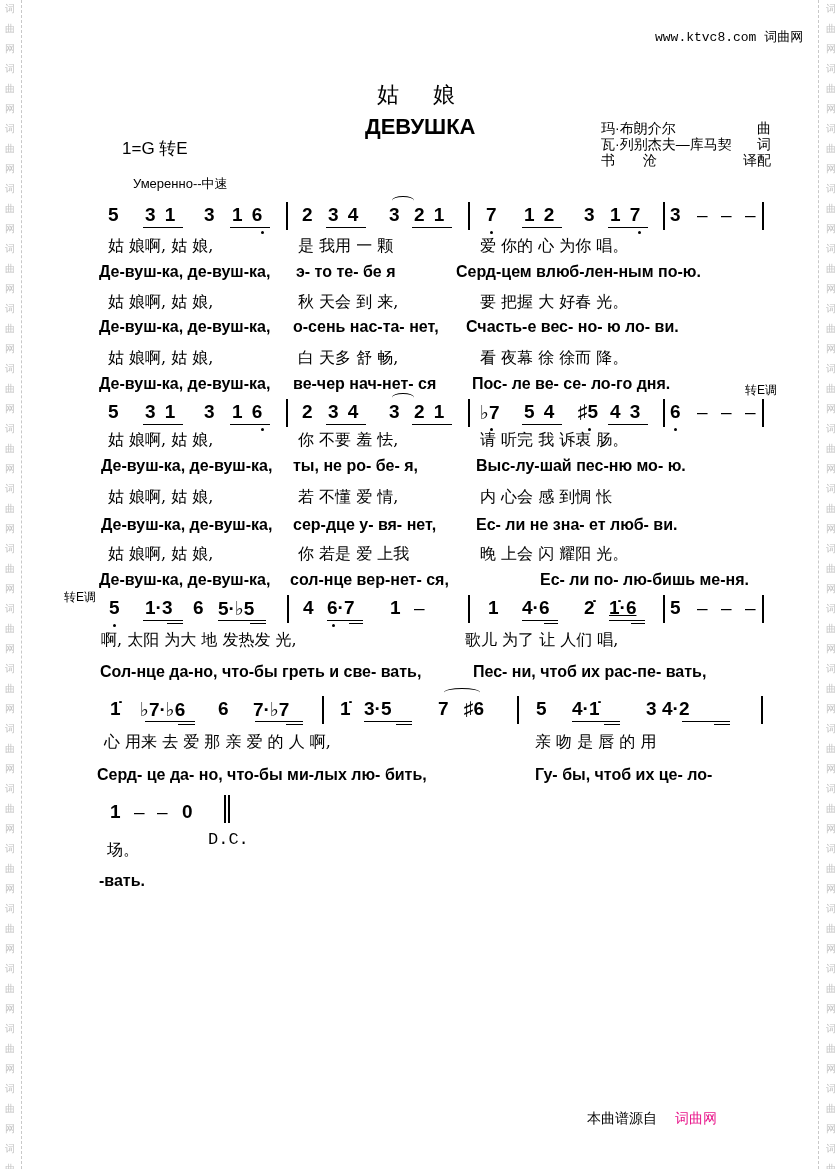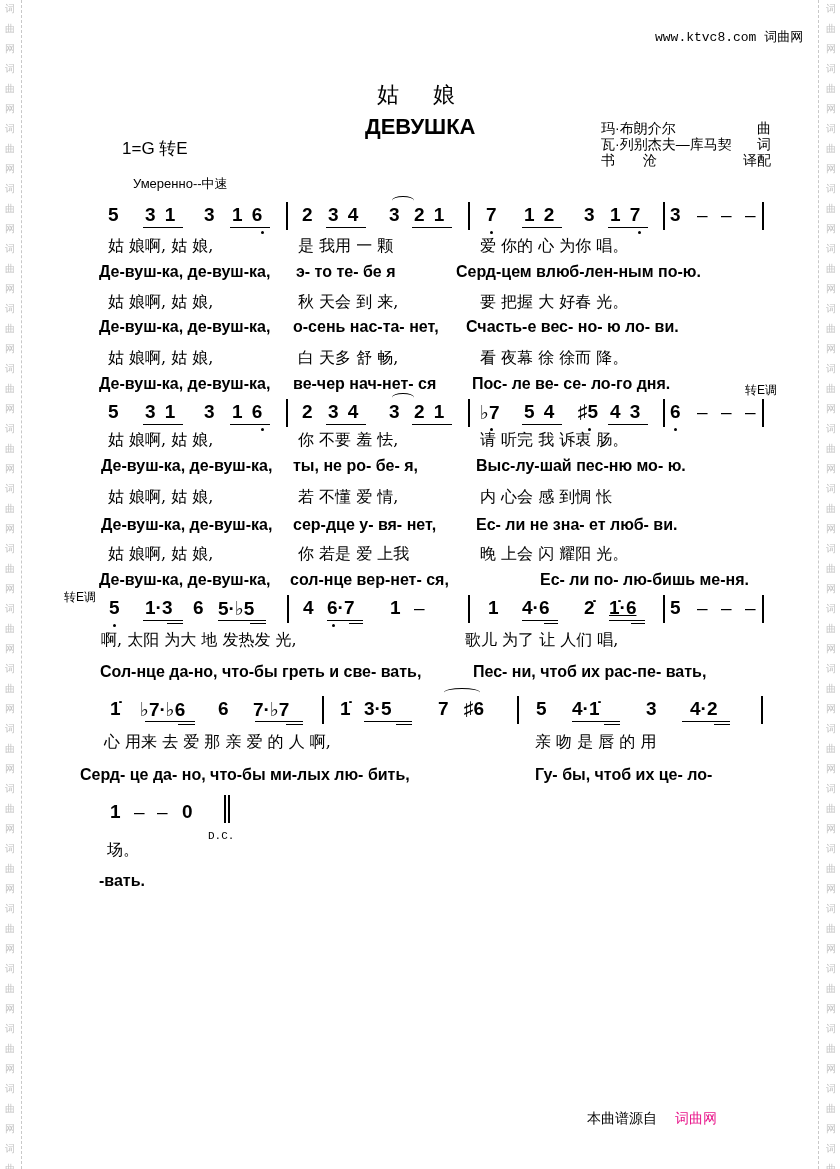--- a/index.html
+++ b/index.html
@@ -436,42 +436,42 @@
   <span class="ul" style="left:396px;top:30px;width:16px;"></span>
   <span class="tie" style="left:444px;top:-6px;width:36px;"></span>
   <span class="n" style="left:438px;">7</span>
   <span class="n" style="left:464px;">♯6</span>
   <span class="bar" style="left:517px;top:2px;height:28px;"></span>
   <span class="n" style="left:536px;">5</span>
   <span class="n" style="left:572px;word-spacing:6px;">4·1̇</span>
   <span class="ul" style="left:572px;top:27px;width:48px;"></span>
   <span class="ul" style="left:604px;top:30px;width:16px;"></span>
   <span class="n" style="left:646px;">3</span>
-  <span class="n" style="left:690px;word-spacing:6px;">4·2</span>
+  <span class="n" style="left:662px;word-spacing:6px;">4·2</span>
   <span class="ul" style="left:682px;top:27px;width:48px;"></span>
   <span class="ul" style="left:714px;top:30px;width:16px;"></span>
   <span class="bar" style="left:761px;top:2px;height:28px;"></span>
 </div>
 
 <div>
   <div class="lyr-cn" style="left:104px;top:732px;">心  用来  去  爱 那  亲 爱 的  人  啊,</div>
   <div class="lyr-cn" style="left:535px;top:732px;">亲 吻 是  唇  的 用</div>
-  <div class="lyr-ru" style="left:80px;top:766px;">Серд- це да-  но,  что-бы   ми-лых лю- бить,</div>
+  <div class="lyr-ru" style="left:97px;top:766px;">Серд- це да-  но,  что-бы   ми-лых лю- бить,</div>
   <div class="lyr-ru" style="left:535px;top:766px;">Гу- бы, чтоб  их   це- ло-</div>
 </div>
 
 <div class="nrow" style="left:0;top:797px;width:840px;">
   <span class="n" style="left:110px;">1</span>
   <span class="n" style="left:134px;font-weight:normal;">–</span>
   <span class="n" style="left:157px;font-weight:normal;">–</span>
   <span class="n" style="left:182px;">0</span>
   <span class="bar" style="left:224px;top:-2px;height:28px;width:1.5px;"></span>
   <span class="bar" style="left:228px;top:-2px;height:28px;width:1.5px;"></span>
 </div>
-<div class="abs" style="left:208px;top:830px;font-family:'Liberation Mono',monospace;font-size:11px;">D.C.</div>
+<div class="abs" style="left:208px;top:830px;font-family:'Liberation Mono',monospace;font-size:17px;">D.C.</div>
 <div class="lyr-cn" style="left:107px;top:840px;">场。</div>
 <div class="lyr-ru" style="left:99px;top:872px;">-вать.</div>
 
 <div class="abs footer" style="left:440px;top:928px;width:230px;">
 </div>
 
 <div class="abs source" style="left:587px;top:1110px;">
   <span>本曲谱源自</span><span class="brand">词曲网</span>
 </div>
 

